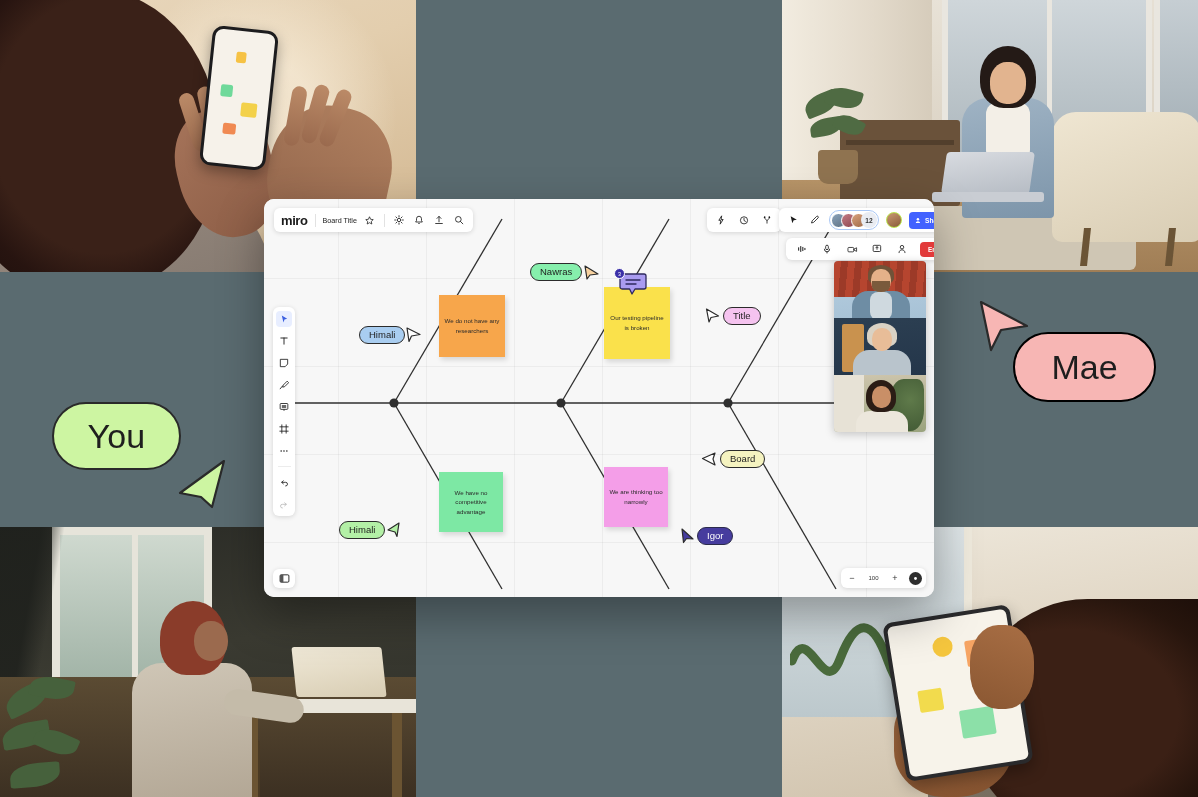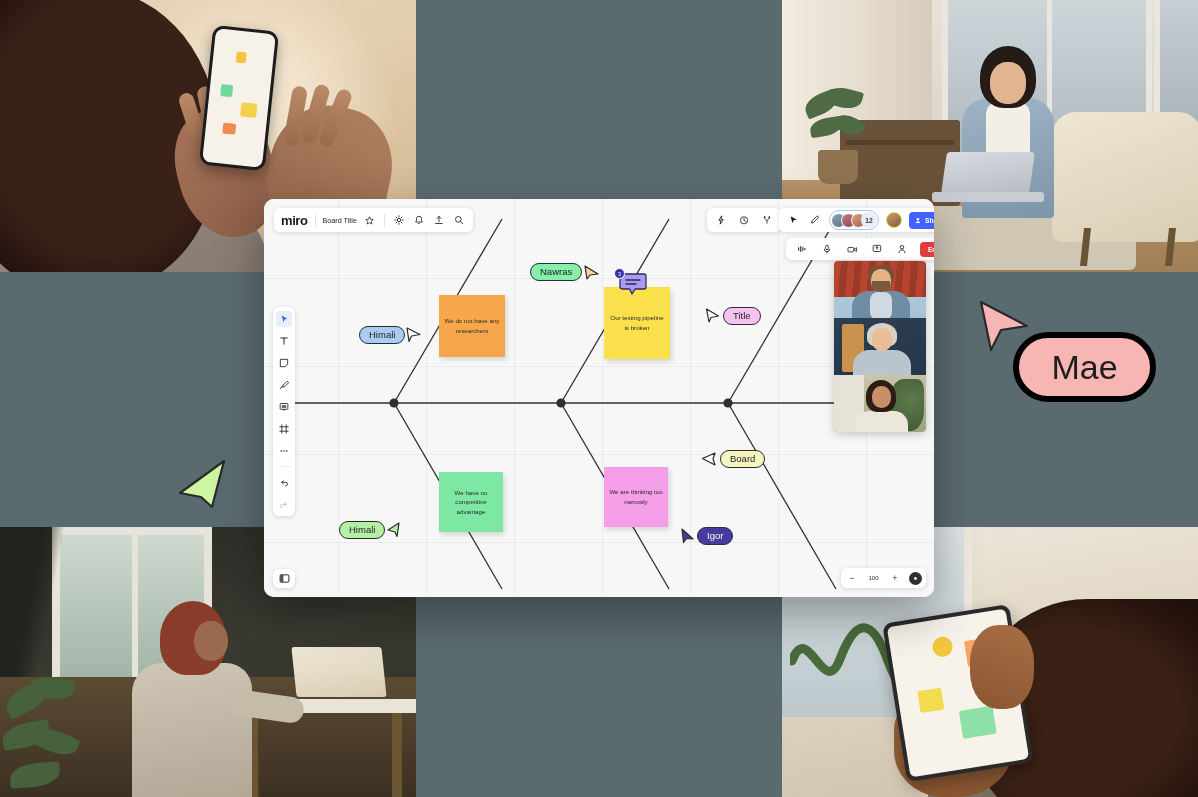--- a/index.html
+++ b/index.html
@@ -133,21 +133,21 @@
   
   .pill-you {
     position:absolute; left:52px; top:402px; width:129px; height:68px;
     background:#cdf5a2; border:2px solid #2a2a2a; border-radius:34px;
     display:flex; align-items:center; justify-content:center;
     font-size:34px; color:#1e1e1e; letter-spacing:.2px;
   }
   .cursor-you { position:absolute; left:174px; top:457px; width:56px; height:52px; }
   .pill-mae {
     position:absolute; left:1013px; top:332px; width:143px; height:70px;
-    background:#f7b6b4; border:6px solid #000000; border-radius:36px;
+    background:#f7b6b4; border:2px solid #000000; border-radius:36px;
     display:flex; align-items:center; justify-content:center;
     font-size:34px; color:#1e1e1e;
   }
   .cursor-mae { position:absolute; left:977px; top:300px; width:56px; height:52px; }
 
   
   #app {
     position:absolute; left:264px; top:199px; width:670px; height:398px;
     background:#f4f4f4; border-radius:10px; overflow:hidden;
     box-shadow: 0 18px 46px rgba(0,0,0,.34);
@@ -380,20 +380,21 @@
           <i></i>
         <div class="tn" style="left:46px;top:22px;width:20px;height:20px;background:#f5c63e;border-radius:50%;"></div>
         <div class="tn" style="left:78px;top:30px;width:26px;height:26px;background:#f6a463;"></div>
         <div class="tn" style="left:24px;top:72px;width:24px;height:22px;background:#f2db4d;"></div>
         <div class="tn" style="left:62px;top:98px;width:34px;height:28px;background:#8ce0a8;"></div>
       </div>
       <div class="hand2"></div>
     </div>
   </div>
 
+  <div class="pill-you">You</div>
   <svg class="cursor-you" viewBox="0 0 56 52">
     <path d="M50 4 L6 36 L27 40 L38 50 Z" fill="#cdf5a2" stroke="#2a2a2a" stroke-width="2.2" stroke-linejoin="round"></path>
   </svg>
 
   <div class="pill-mae">Mae</div>
   <svg class="cursor-mae" viewBox="0 0 56 52">
     <path d="M4 2 L50 26 L24 30 L14 50 Z" fill="#f7b6b4" stroke="#2a2a2a" stroke-width="2.2" stroke-linejoin="round"></path>
   </svg>
 
   <div id="app">

